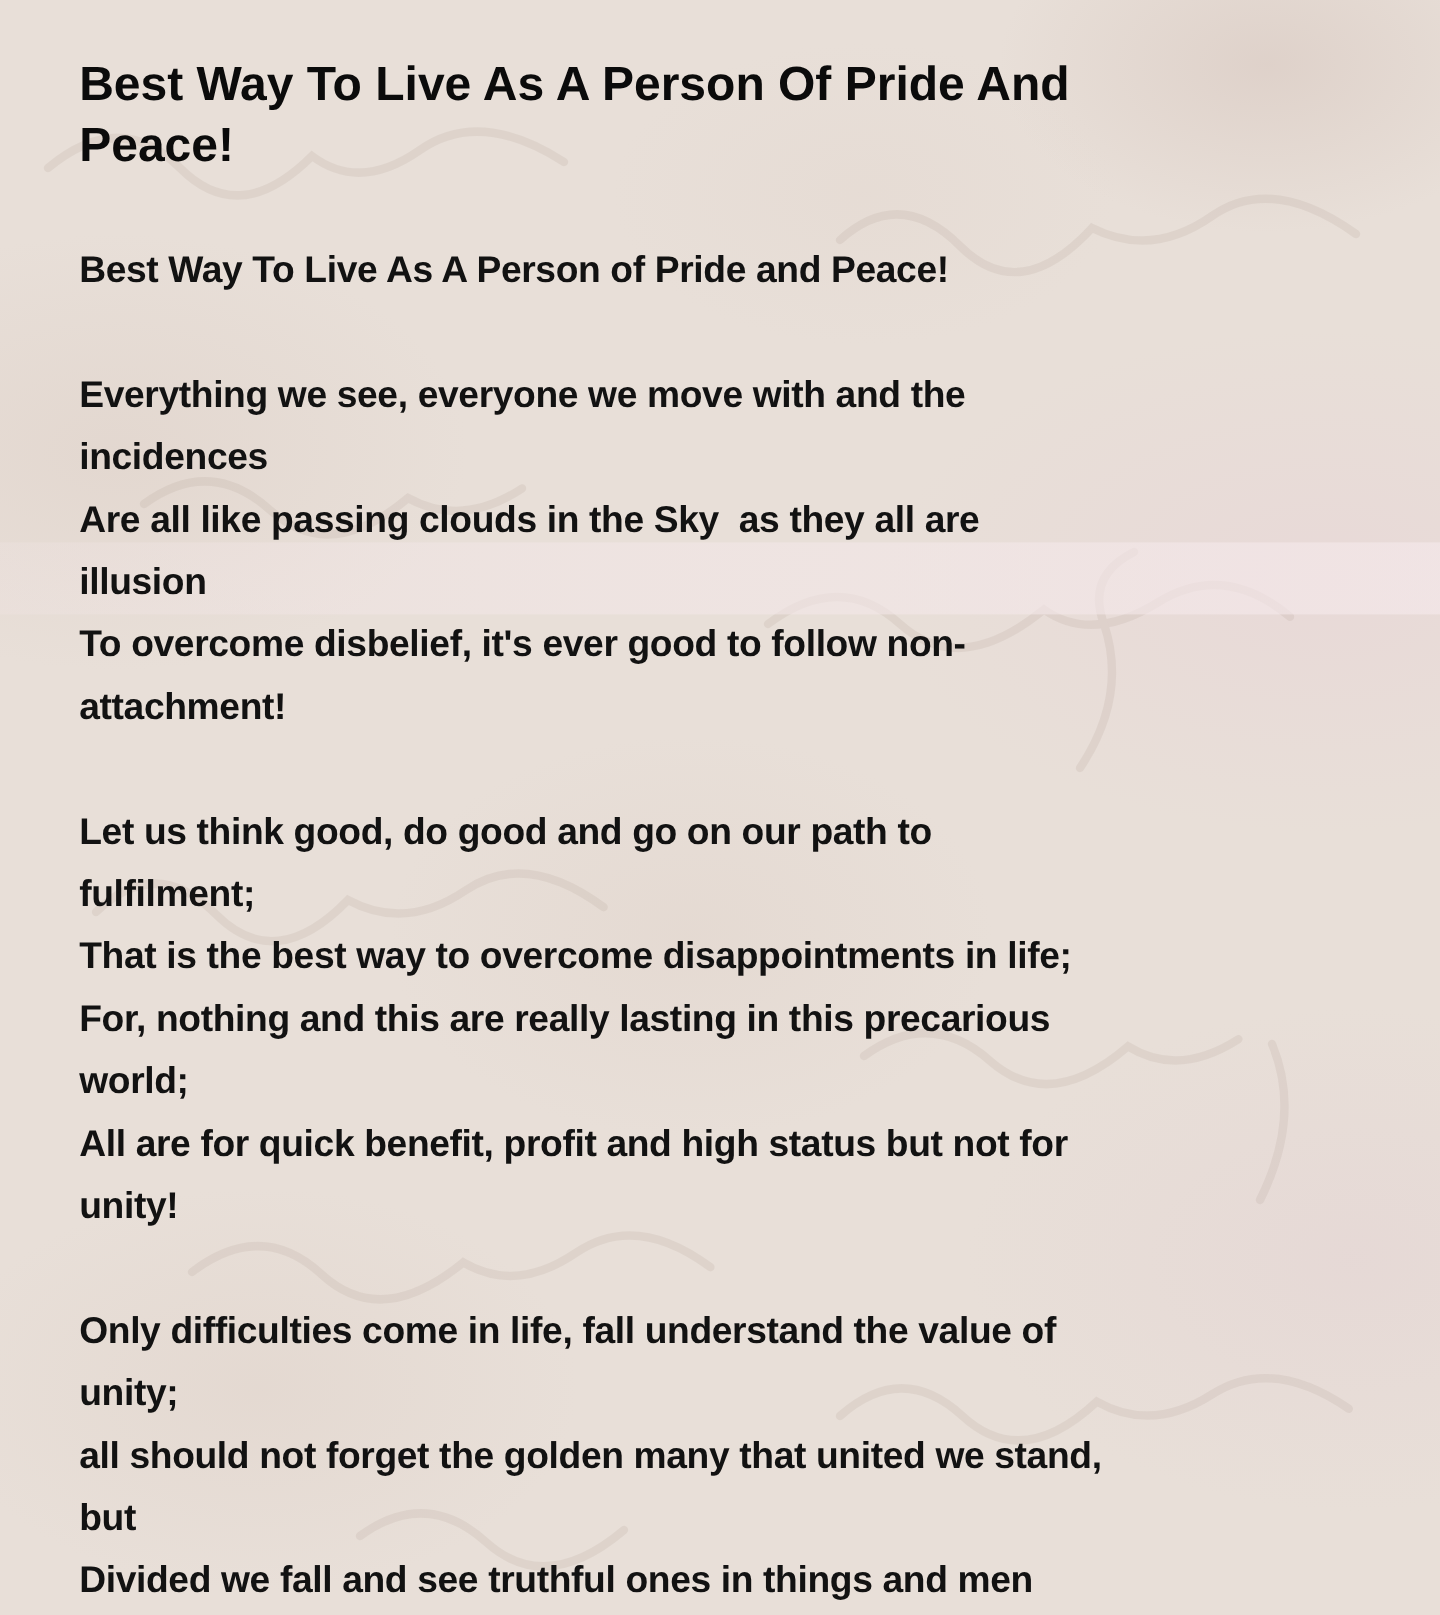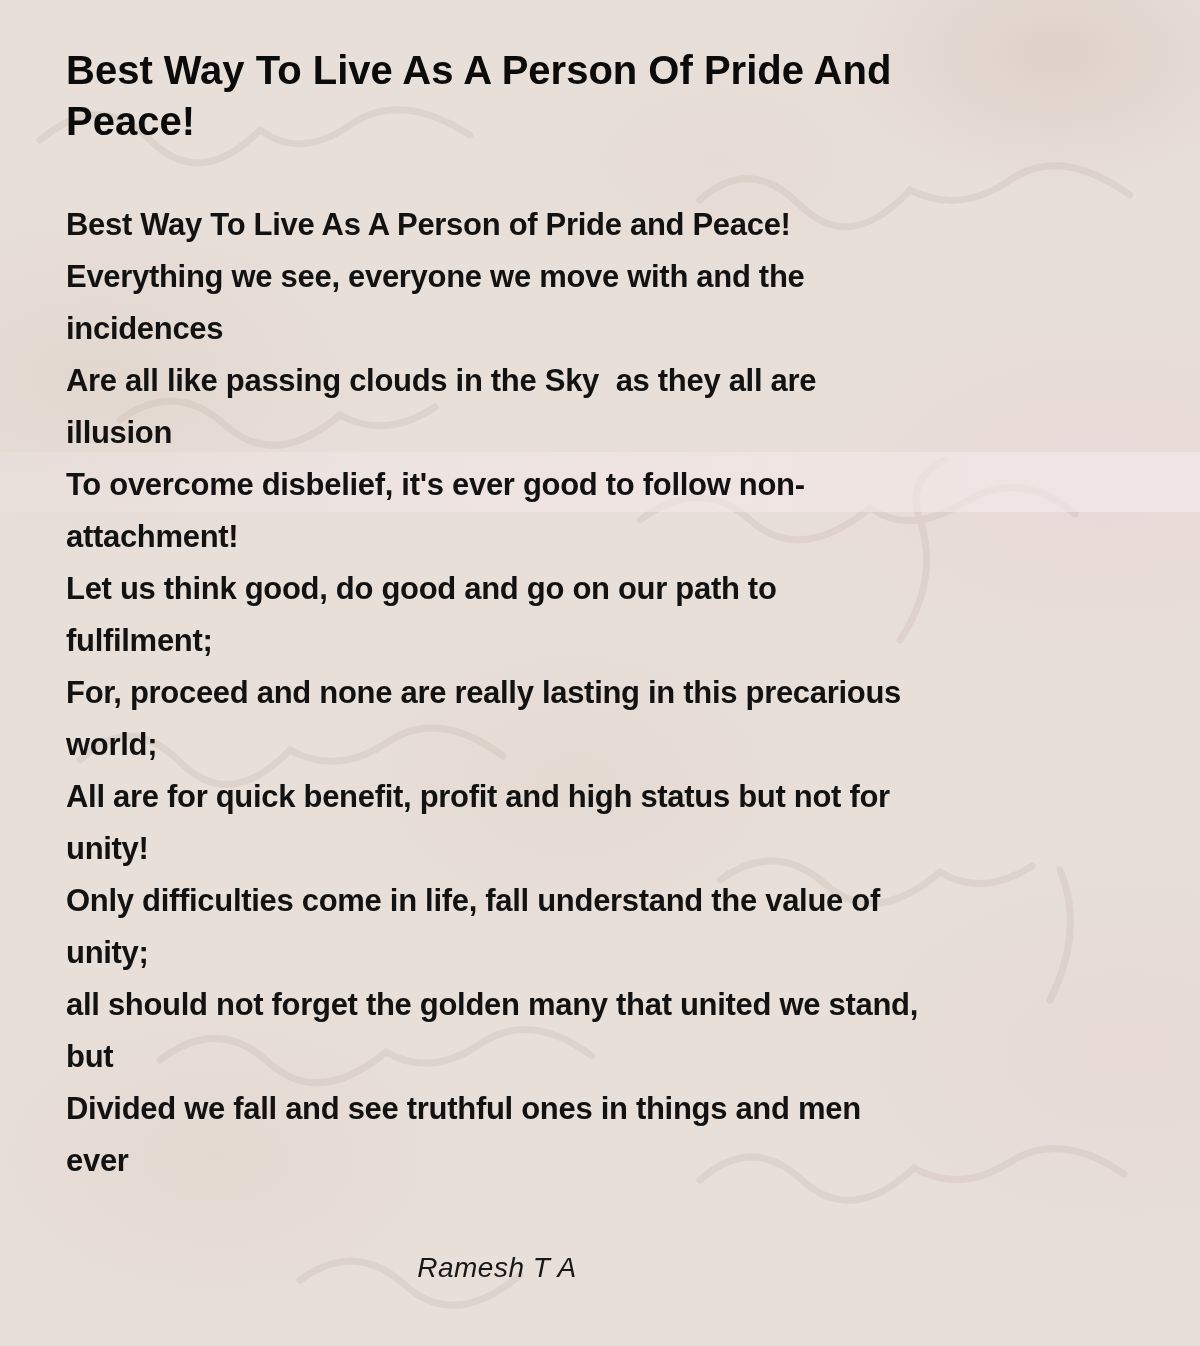--- a/index.html
+++ b/index.html
@@ -71,21 +71,21 @@
     font-size: 31px;
     line-height: 52px;
     font-weight: bold;
     color: #121212;
     letter-spacing: -0.3px;
     white-space: pre-wrap;
   }
 
   .subtitle { margin-top: 52px; }
 
-  .stanza { }
+  .stanza { margin-top: 52px; }
 
   .author {
     margin-top: 56px;
     font-size: 28px;
     line-height: 50px;
     font-style: italic;
     font-weight: normal;
     color: #181818;
     letter-spacing: 0.5px;
     text-align: center;
@@ -119,21 +119,22 @@
   <p class="poem-line subtitle">Best Way To Live As A Person of Pride and Peace!</p>
 
   <div class="stanza">
     <p class="poem-line">Everything we see, everyone we move with and the incidences</p>
     <p class="poem-line">Are all like passing clouds in the Sky  as they all are  illusion</p>
     <p class="poem-line">To overcome disbelief, it's ever good to follow non-attachment!</p>
   </div>
 
   <div class="stanza">
     <p class="poem-line">Let us think good, do good and go on our path to fulfilment;</p>
-    <p class="poem-line">For, proceed and none are really lasting in this precarious world;</p>
+    <p class="poem-line">That is the best way to overcome disappointments in life;</p>
+    <p class="poem-line">For, nothing and this are really lasting in this precarious world;</p>
     <p class="poem-line">All are for quick benefit, profit and high status but not for unity!</p>
   </div>
 
   <div class="stanza">
     <p class="poem-line">Only difficulties come in life, fall understand the value of unity;</p>
     <p class="poem-line">all should not forget the golden many that united we stand, but</p>
     <p class="poem-line">Divided we fall and see truthful ones in things and men ever</p>
   </div>
 
 

